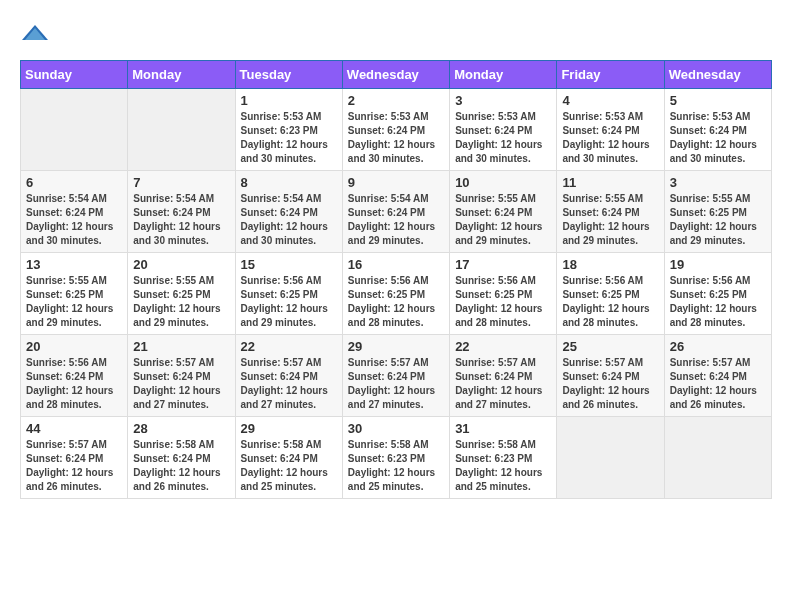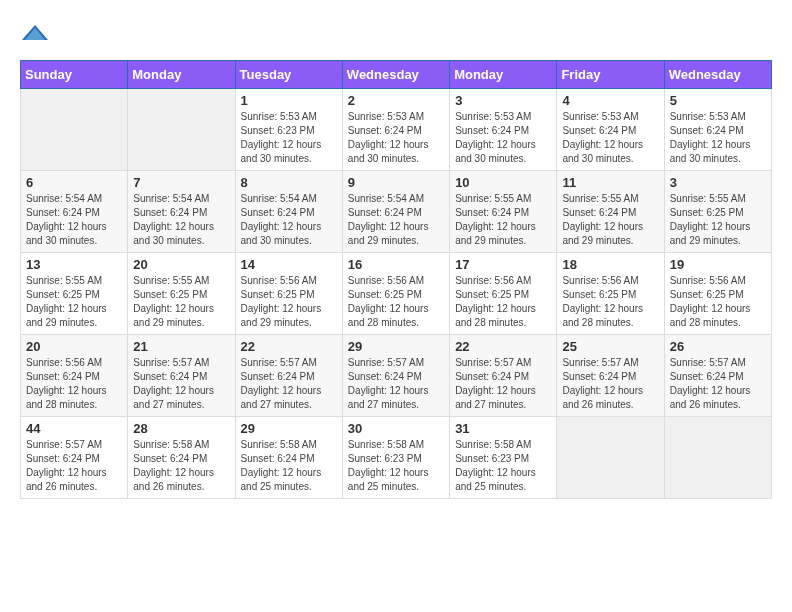--- a/index.html
+++ b/index.html
@@ -86,20 +86,21 @@
     .day-num {
       font-size: 13px;
       font-weight: bold;
       display: block;
       margin-bottom: 2px;
     }
     .day-info {
       font-size: 10px;
       line-height: 1.4;
       color: #444;
+      font-weight: bold;
     }
     .empty-cell {
       background: #f0f0f0 !important;
     }
   </style>
 </head>
 <body>
 
 <div class="header">
   <div class="logo">
@@ -189,21 +190,21 @@
       <tr>
         <td>
           <span class="day-num">13</span>
           <div class="day-info">Sunrise: 5:55 AM<br>Sunset: 6:25 PM<br>Daylight: 12 hours and 29 minutes.</div>
         </td>
         <td>
           <span class="day-num">20</span>
           <div class="day-info">Sunrise: 5:55 AM<br>Sunset: 6:25 PM<br>Daylight: 12 hours and 29 minutes.</div>
         </td>
         <td>
-          <span class="day-num">14</span>
+          <span class="day-num">15</span>
           <div class="day-info">Sunrise: 5:56 AM<br>Sunset: 6:25 PM<br>Daylight: 12 hours and 29 minutes.</div>
         </td>
         <td>
           <span class="day-num">16</span>
           <div class="day-info">Sunrise: 5:56 AM<br>Sunset: 6:25 PM<br>Daylight: 12 hours and 28 minutes.</div>
         </td>
         <td>
           <span class="day-num">17</span>
           <div class="day-info">Sunrise: 5:56 AM<br>Sunset: 6:25 PM<br>Daylight: 12 hours and 28 minutes.</div>
         </td>

